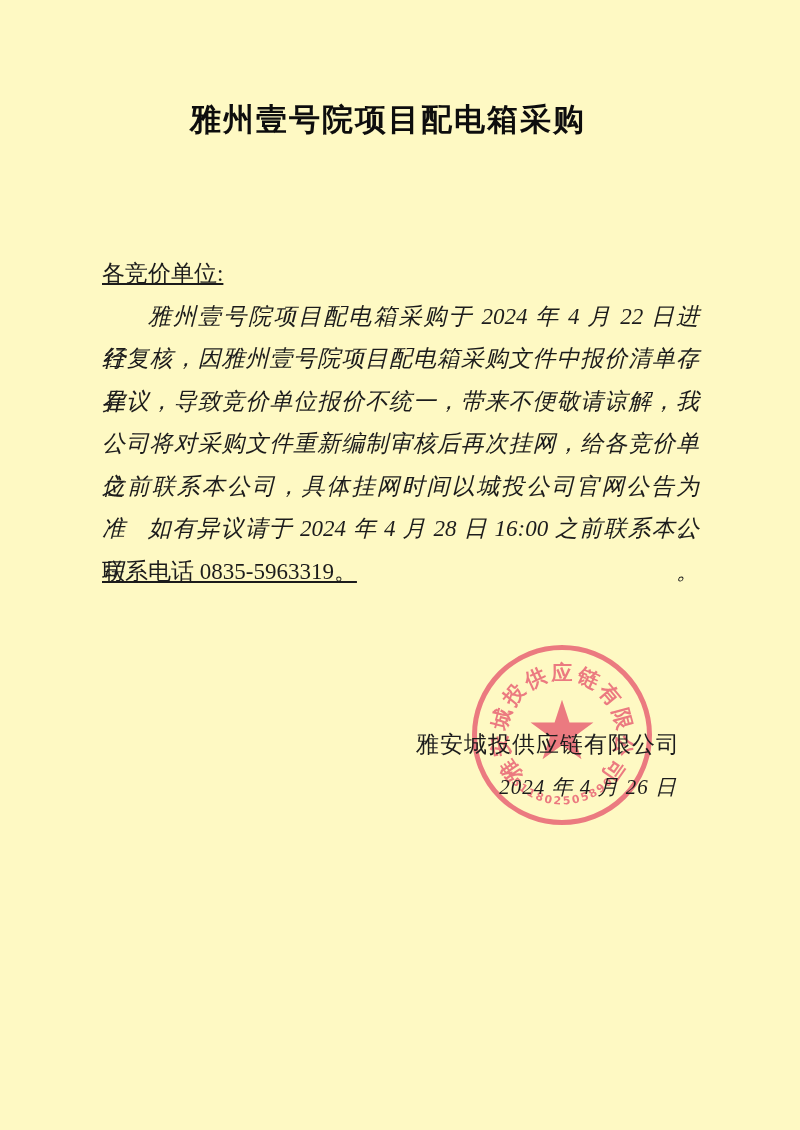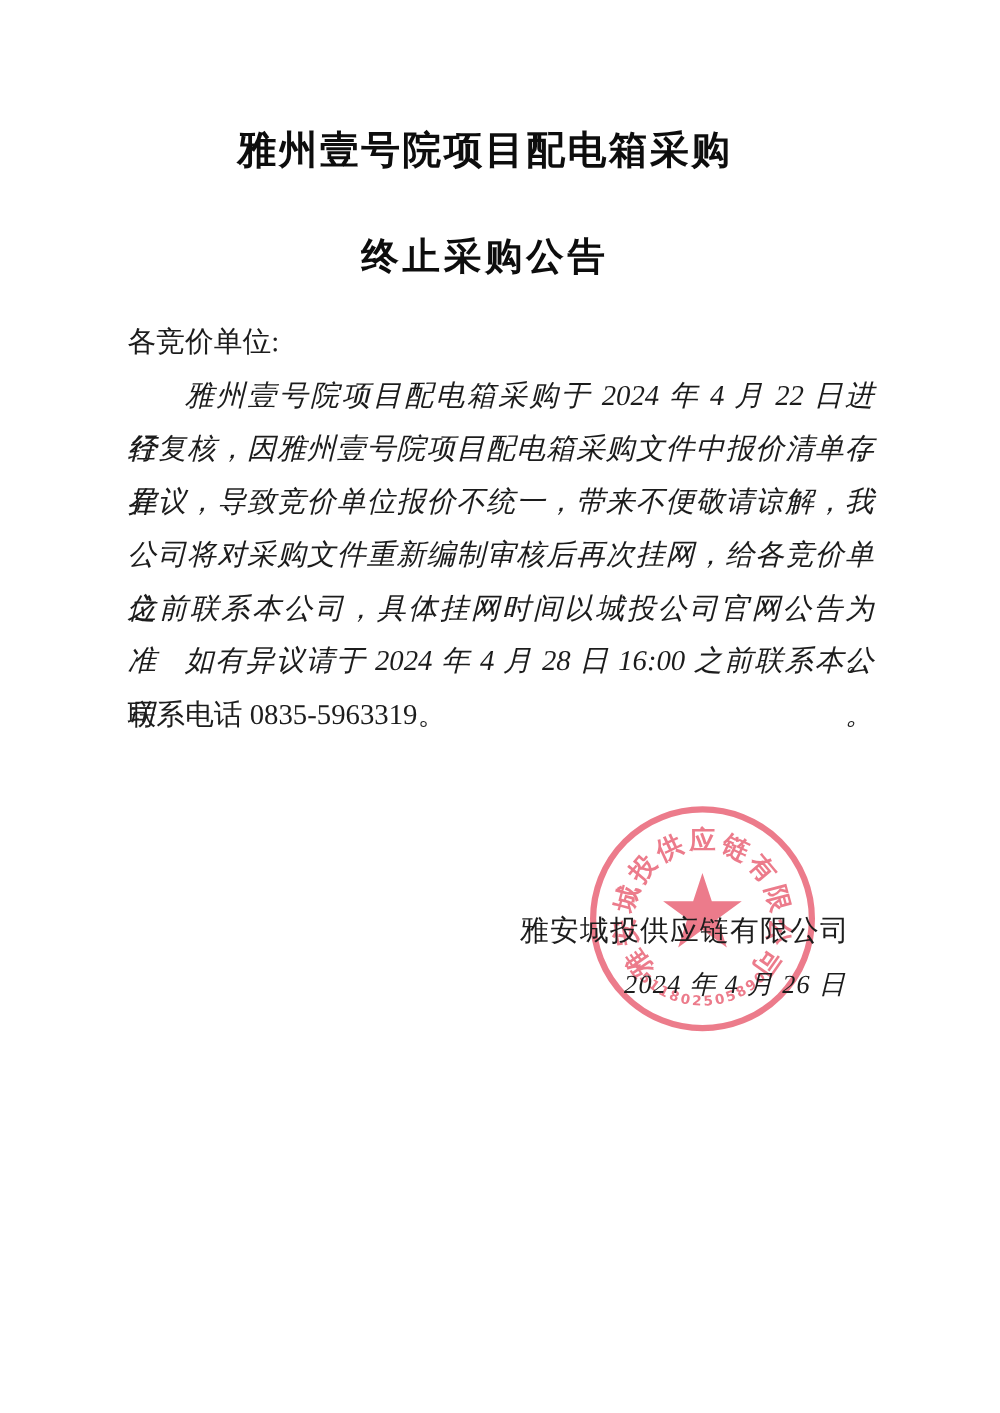--- a/index.html
+++ b/index.html
@@ -4,21 +4,21 @@
 <style>
   html, body {
     margin: 0;
     padding: 0;
     background: #e8e8e8;
   }
   .page {
     position: relative;
     width: 800px;
     height: 1130px;
-    background: #ffffff;
+    background: #fef9c3;
     overflow: hidden;
     font-family: "Liberation Serif", serif;
     color: #1c1c1c;
   }
   .doc-title {
     position: absolute;
     left: 88px;
     width: 600px;
     text-align: center;
     font-family: "Liberation Sans", sans-serif;
@@ -53,20 +53,21 @@
   .bline.just {
     text-align: justify;
     text-align-last: justify;
     font-style: italic;
   }
   .bline.ind {
     text-indent: 2em;
   }
   .bline.left {
     text-align: left;
+    text-decoration: underline;
   }
   
   .sign-company {
     position: absolute;
     top: 729px;
     right: 120px;
     font-size: 23px;
     letter-spacing: 1px;
     z-index: 3;
   }
@@ -124,21 +125,20 @@
     transform: translate(-50%, -50%) rotate(var(--a)) translateY(66px);
   }
 </style>
 </head>
 <body>
 
 <div class="page">
 
   <h1 class="doc-title line1">雅州壹号院项目配电箱采购</h1>
 
-  <h1 class="doc-title line2">终止采购公告</h1>
 
   <div class="doc-body">
     <div class="bline left">各竞价单位:</div>
     <div class="bline just ind">雅州壹号院项目配电箱采购于 2024 年 4 月 22 日进行，</div>
     <div class="bline just">经复核，因雅州壹号院项目配电箱采购文件中报价清单存在</div>
     <div class="bline just">异议，导致竞价单位报价不统一，带来不便敬请谅解，我</div>
     <div class="bline just">公司将对采购文件重新编制审核后再次挂网，给各竞价单位</div>
     <div class="bline just">之前联系本公司，具体挂网时间以城投公司官网公告为准。</div>
     <div class="bline just ind">如有异议请于 2024 年 4 月 28 日 16:00 之前联系本公司。</div>
     <div class="bline left">联系电话 0835-5963319。</div>

